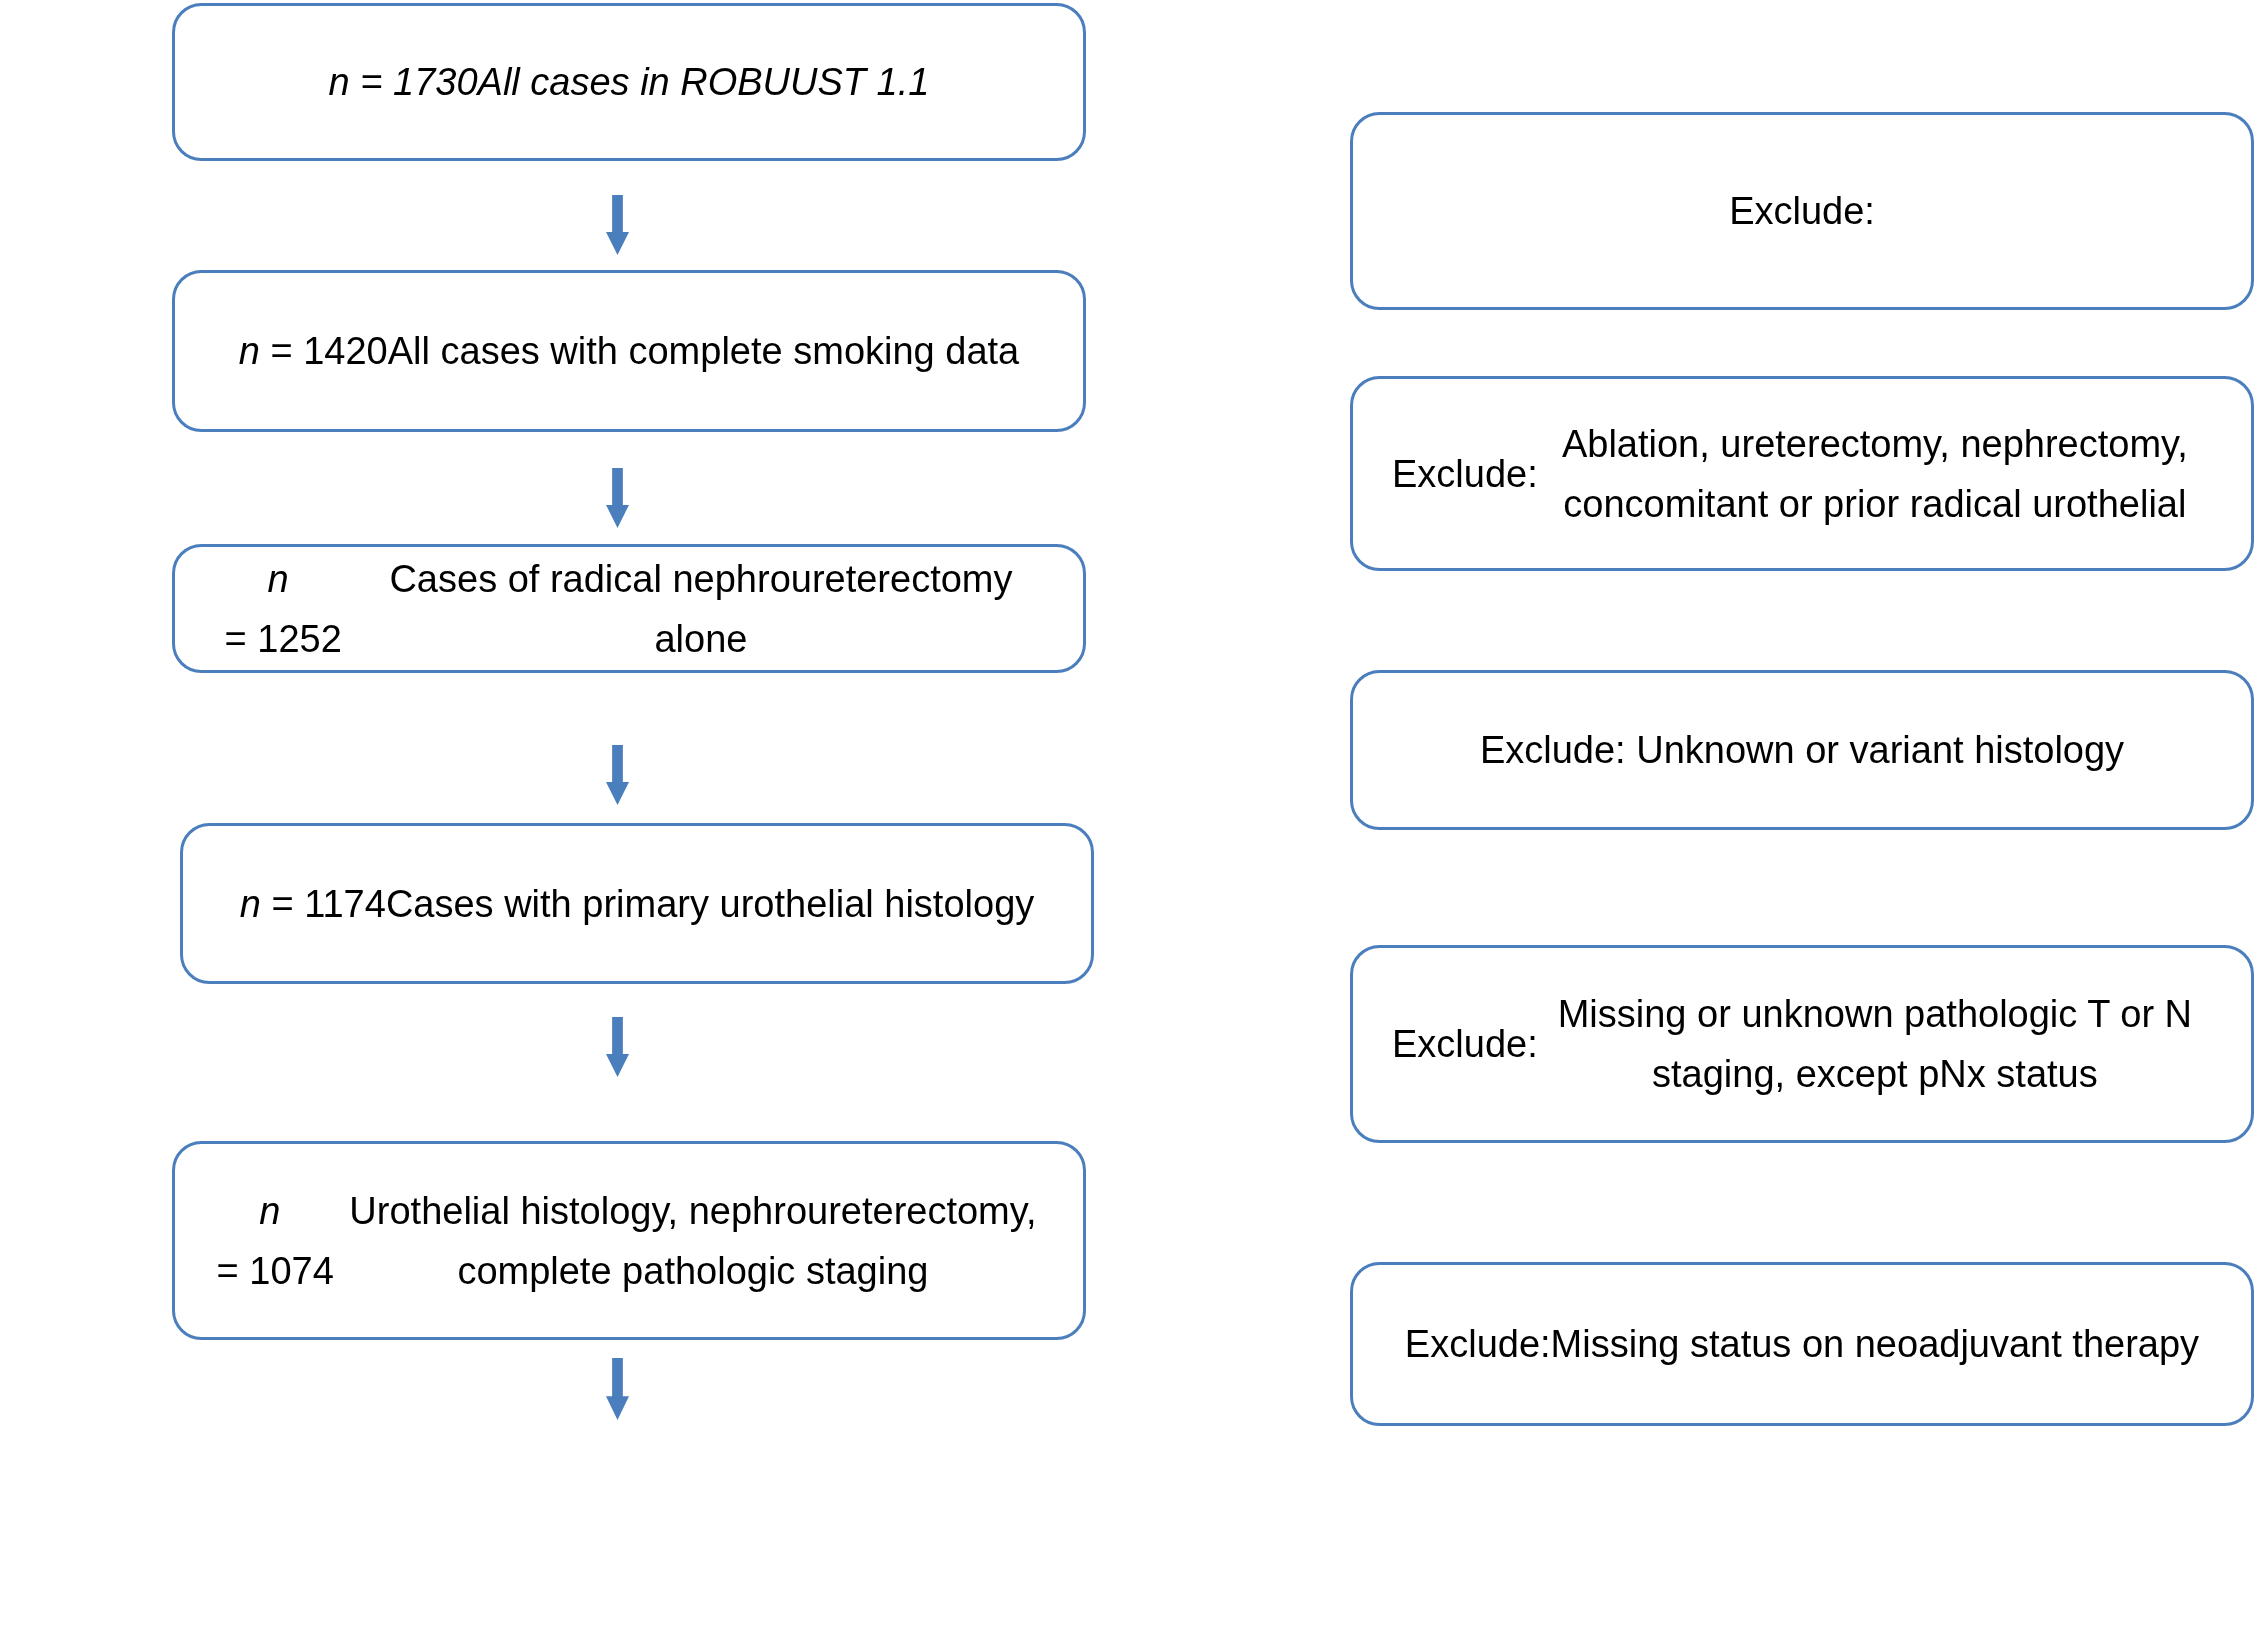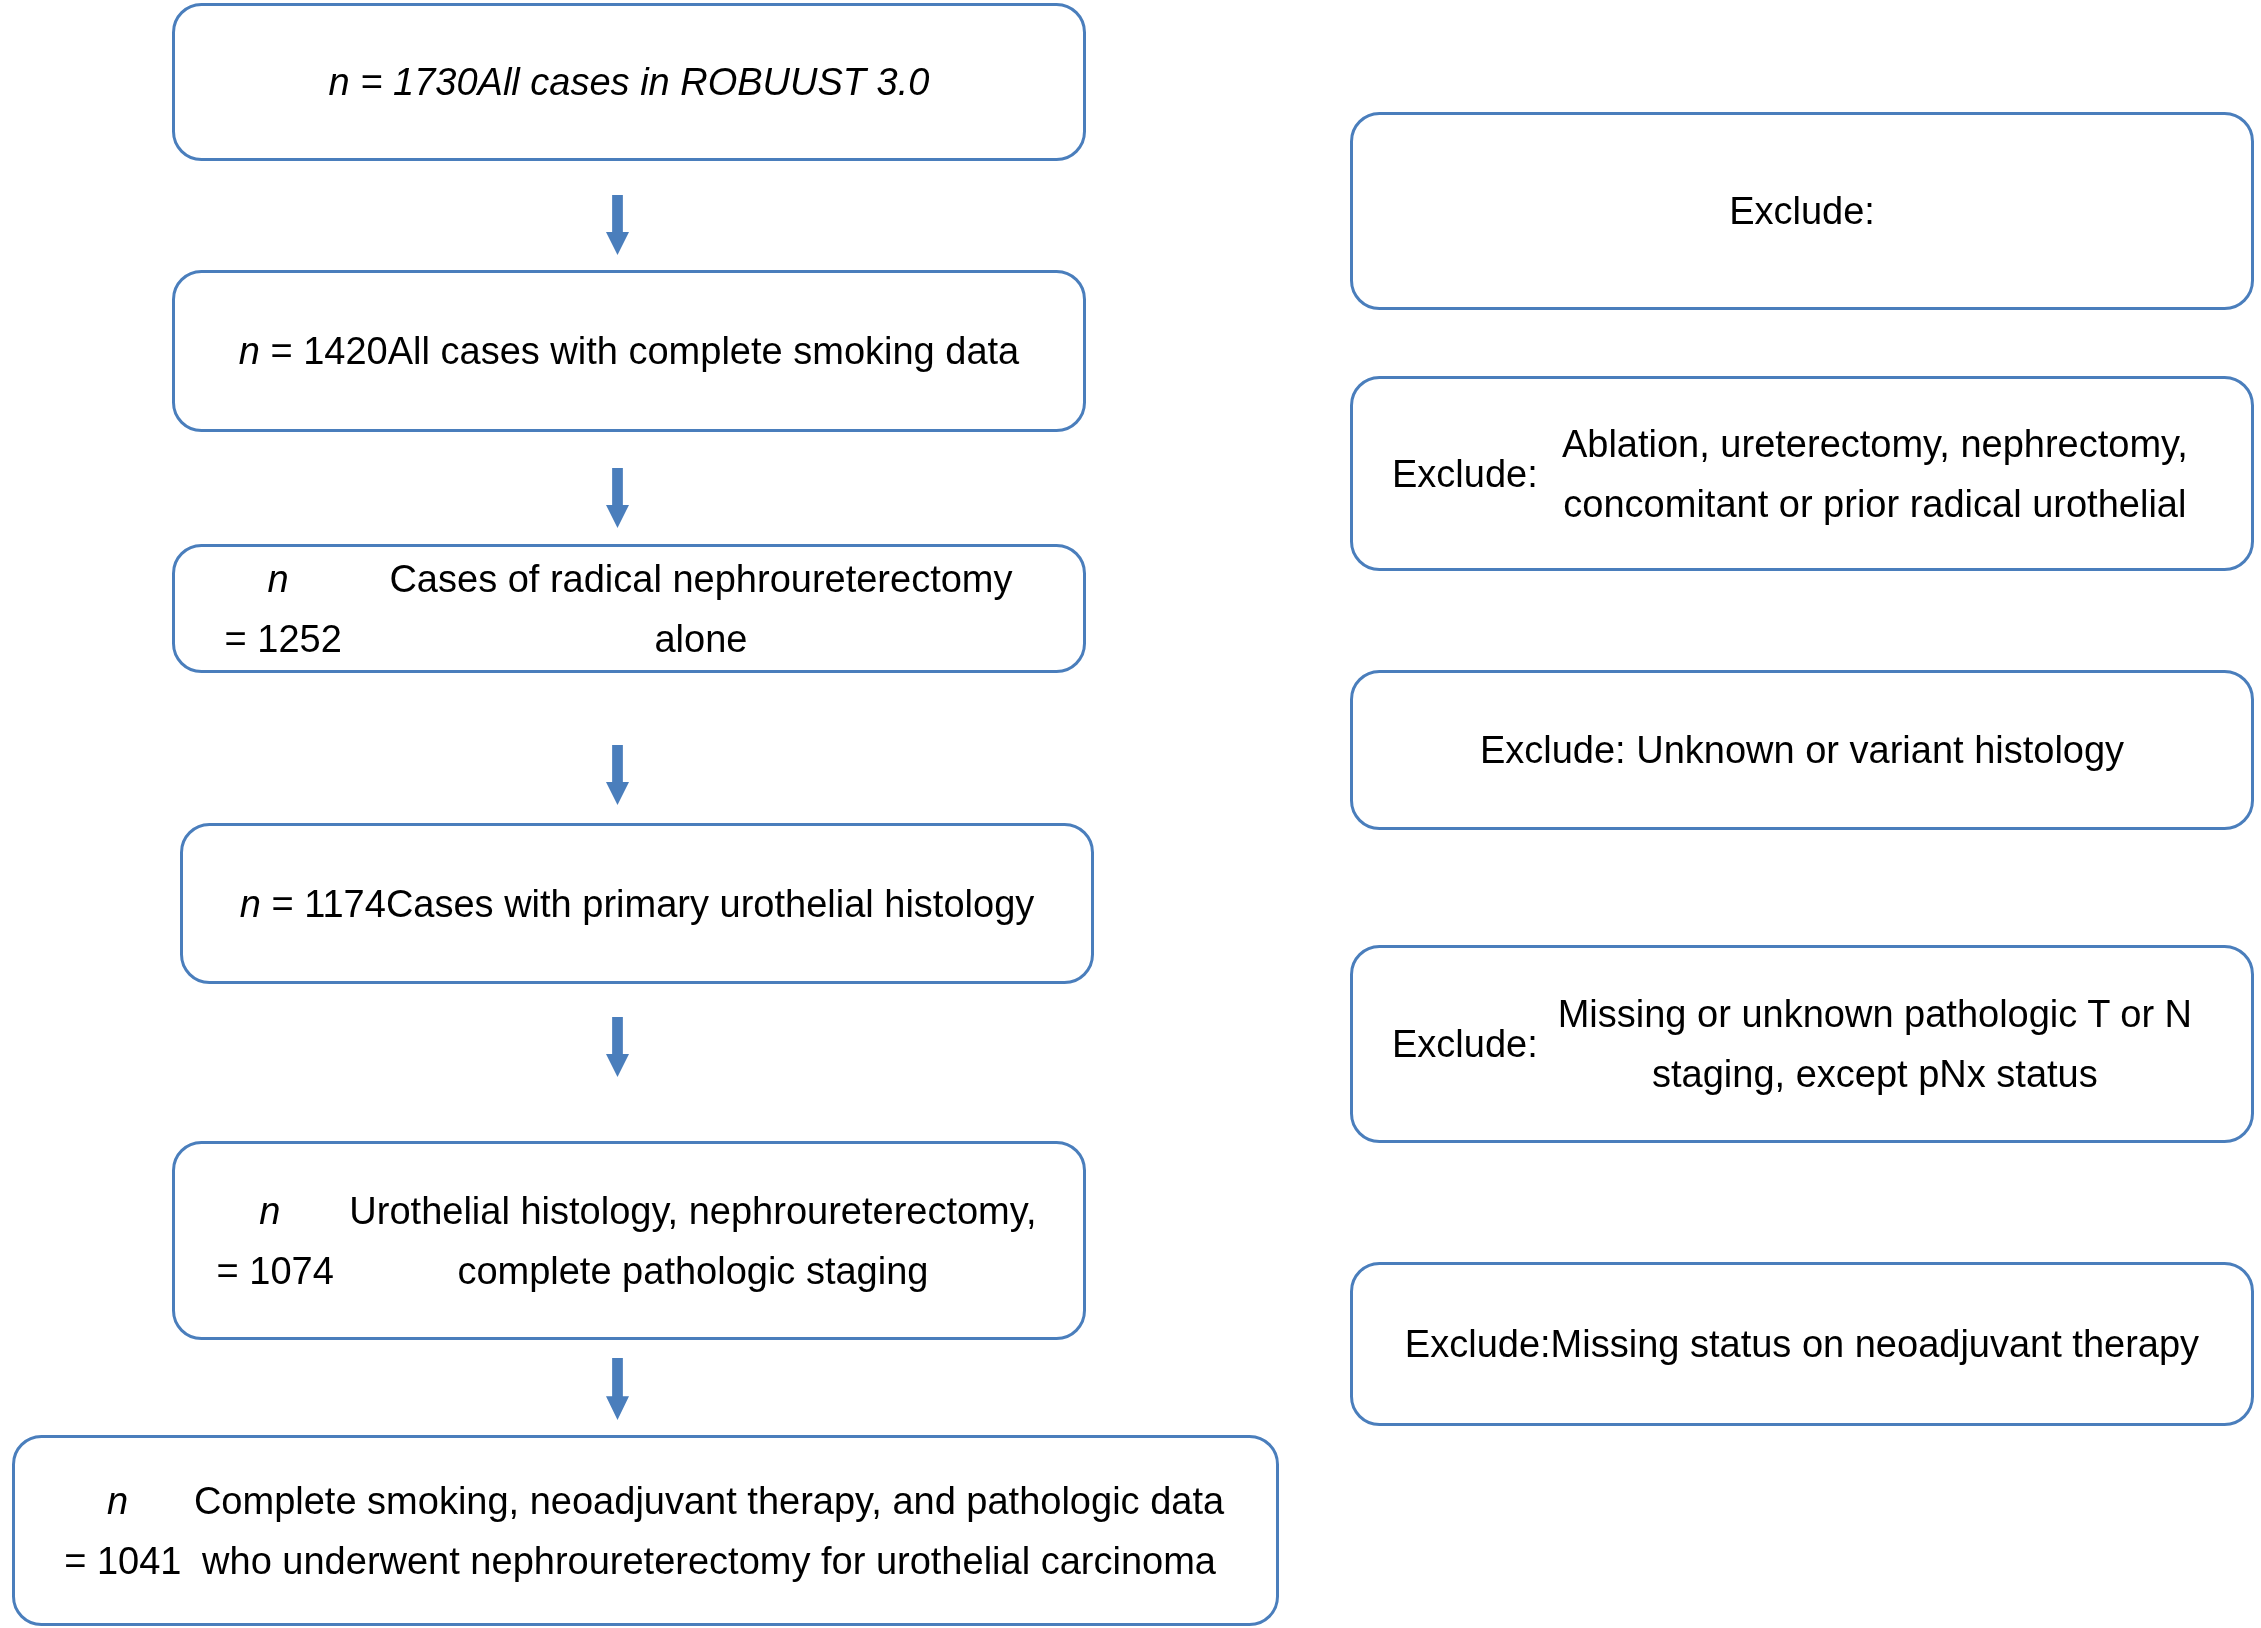--- a/index.html
+++ b/index.html
@@ -63,21 +63,21 @@
   .ar3 { top: 1017px; height: 60px; }
   .ar4 { top: 1358px; height: 62px; }
 </style>
 </head>
 <body>
 
 <div class="canvas">
 
   <div class="box flow-box fb0 italic">
     <div class="n-line"><span class="nvar">n</span><span class="nrest"> = 1730</span></div>
-    <div class="desc">All cases in ROBUUST 3.0</div>
+    <div class="desc">All cases in ROBUUST 1.1</div>
   </div>
 
   <svg class="arrow ar0" viewBox="0 0 30 78" preserveAspectRatio="none" aria-hidden="true">
       <path d="M8 0 H22 V48 H30 L15 78 L0 48 H8 Z"></path>
     </svg>
 
   <div class="box flow-box fb1">
     <div class="n-line"><span class="nvar">n</span><span class="nrest"> = 1420</span></div>
     <div class="desc">All cases with complete smoking data</div>
   </div>
@@ -106,24 +106,20 @@
 
   <div class="box flow-box fb4">
     <div class="n-line"><span class="nvar">n</span><span class="nrest"> = 1074</span></div>
     <div class="desc">Urothelial histology, nephroureterectomy, complete pathologic staging</div>
   </div>
 
   <svg class="arrow ar4" viewBox="0 0 30 78" preserveAspectRatio="none" aria-hidden="true">
       <path d="M8 0 H22 V48 H30 L15 78 L0 48 H8 Z"></path>
     </svg>
 
-  <div class="box flow-box fb5">
-    <div class="n-line"><span class="nvar">n</span><span class="nrest"> = 1041</span></div>
-    <div class="desc">Complete smoking, neoadjuvant therapy, and pathologic data who underwent nephroureterectomy for urothelial carcinoma</div>
-  </div>
 
   <div class="box ex-box ex0">
     <div class="ex-line">Exclude:</div>
   </div>
 
   <div class="box ex-box ex1">
     <div class="ex-line">Exclude:</div>
     <div class="ex-line">Ablation, ureterectomy, nephrectomy, concomitant or prior radical urothelial</div>
   </div>
 

